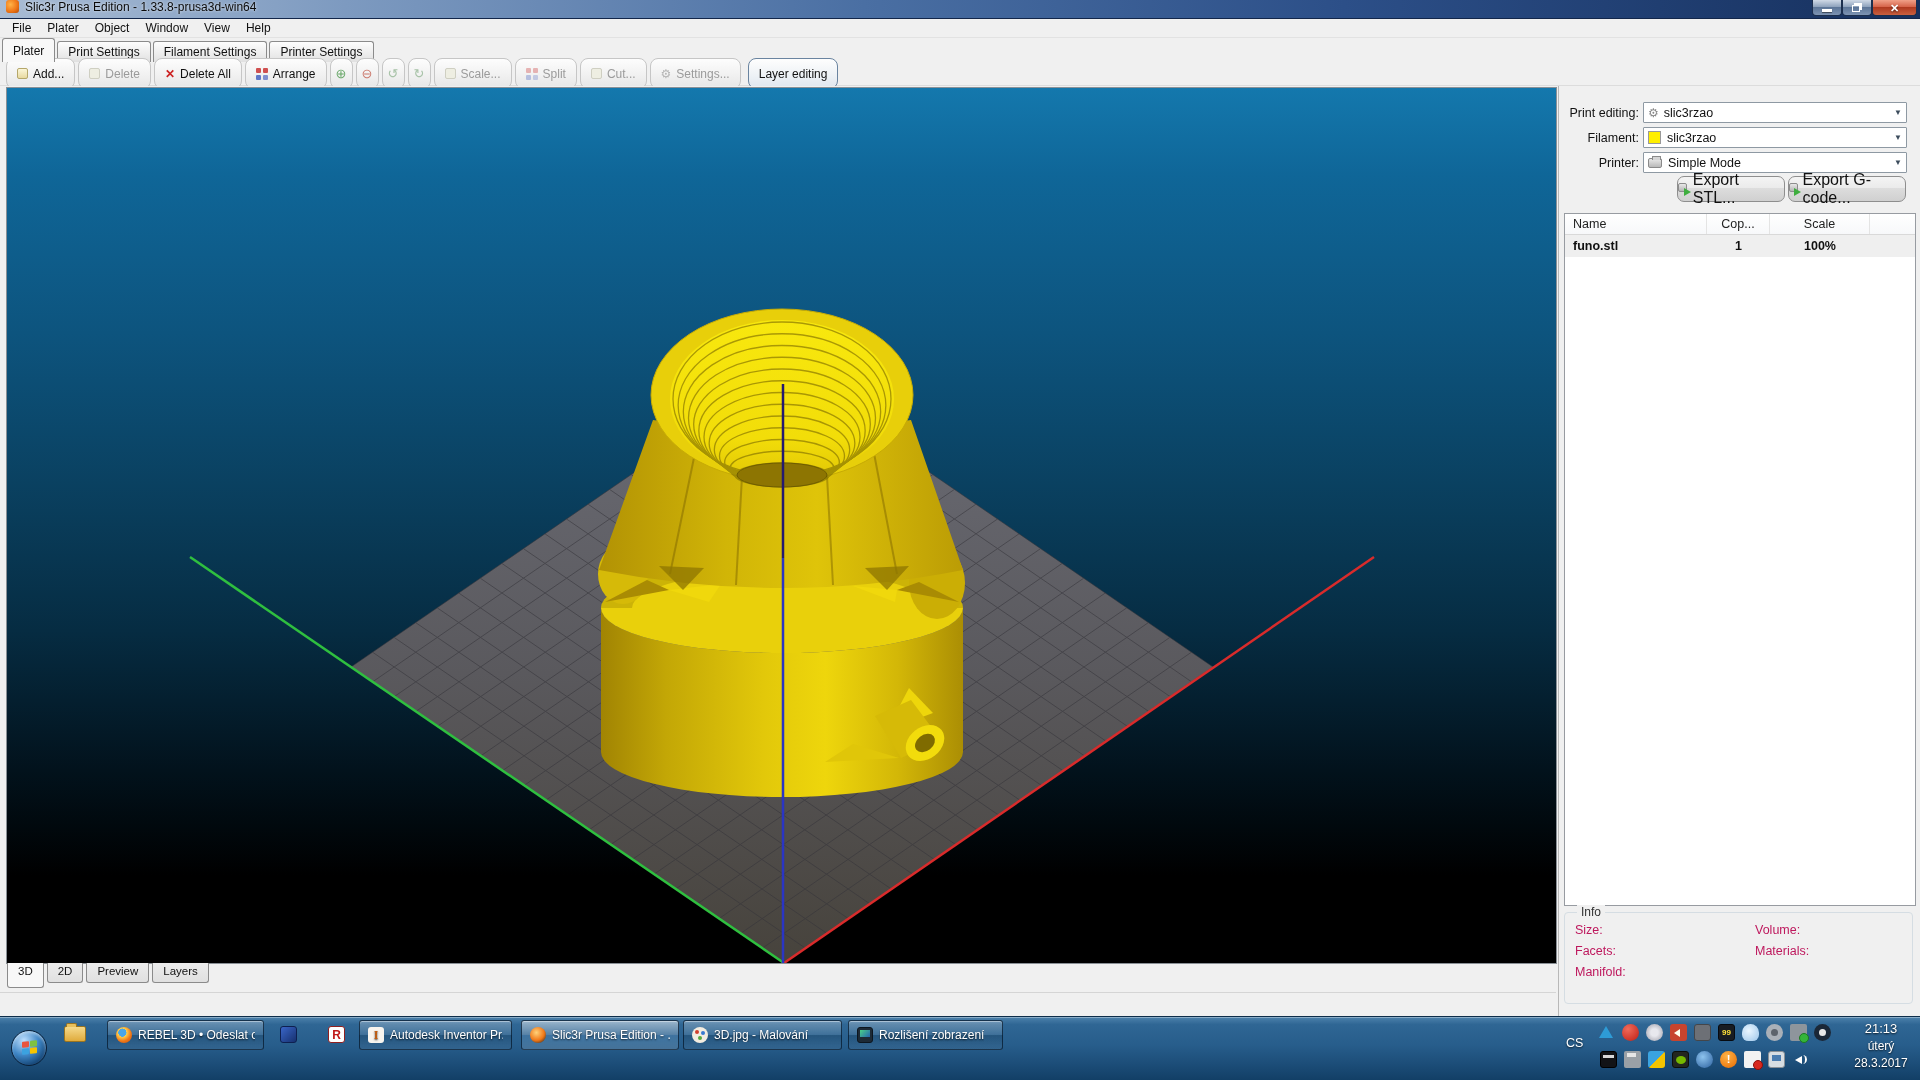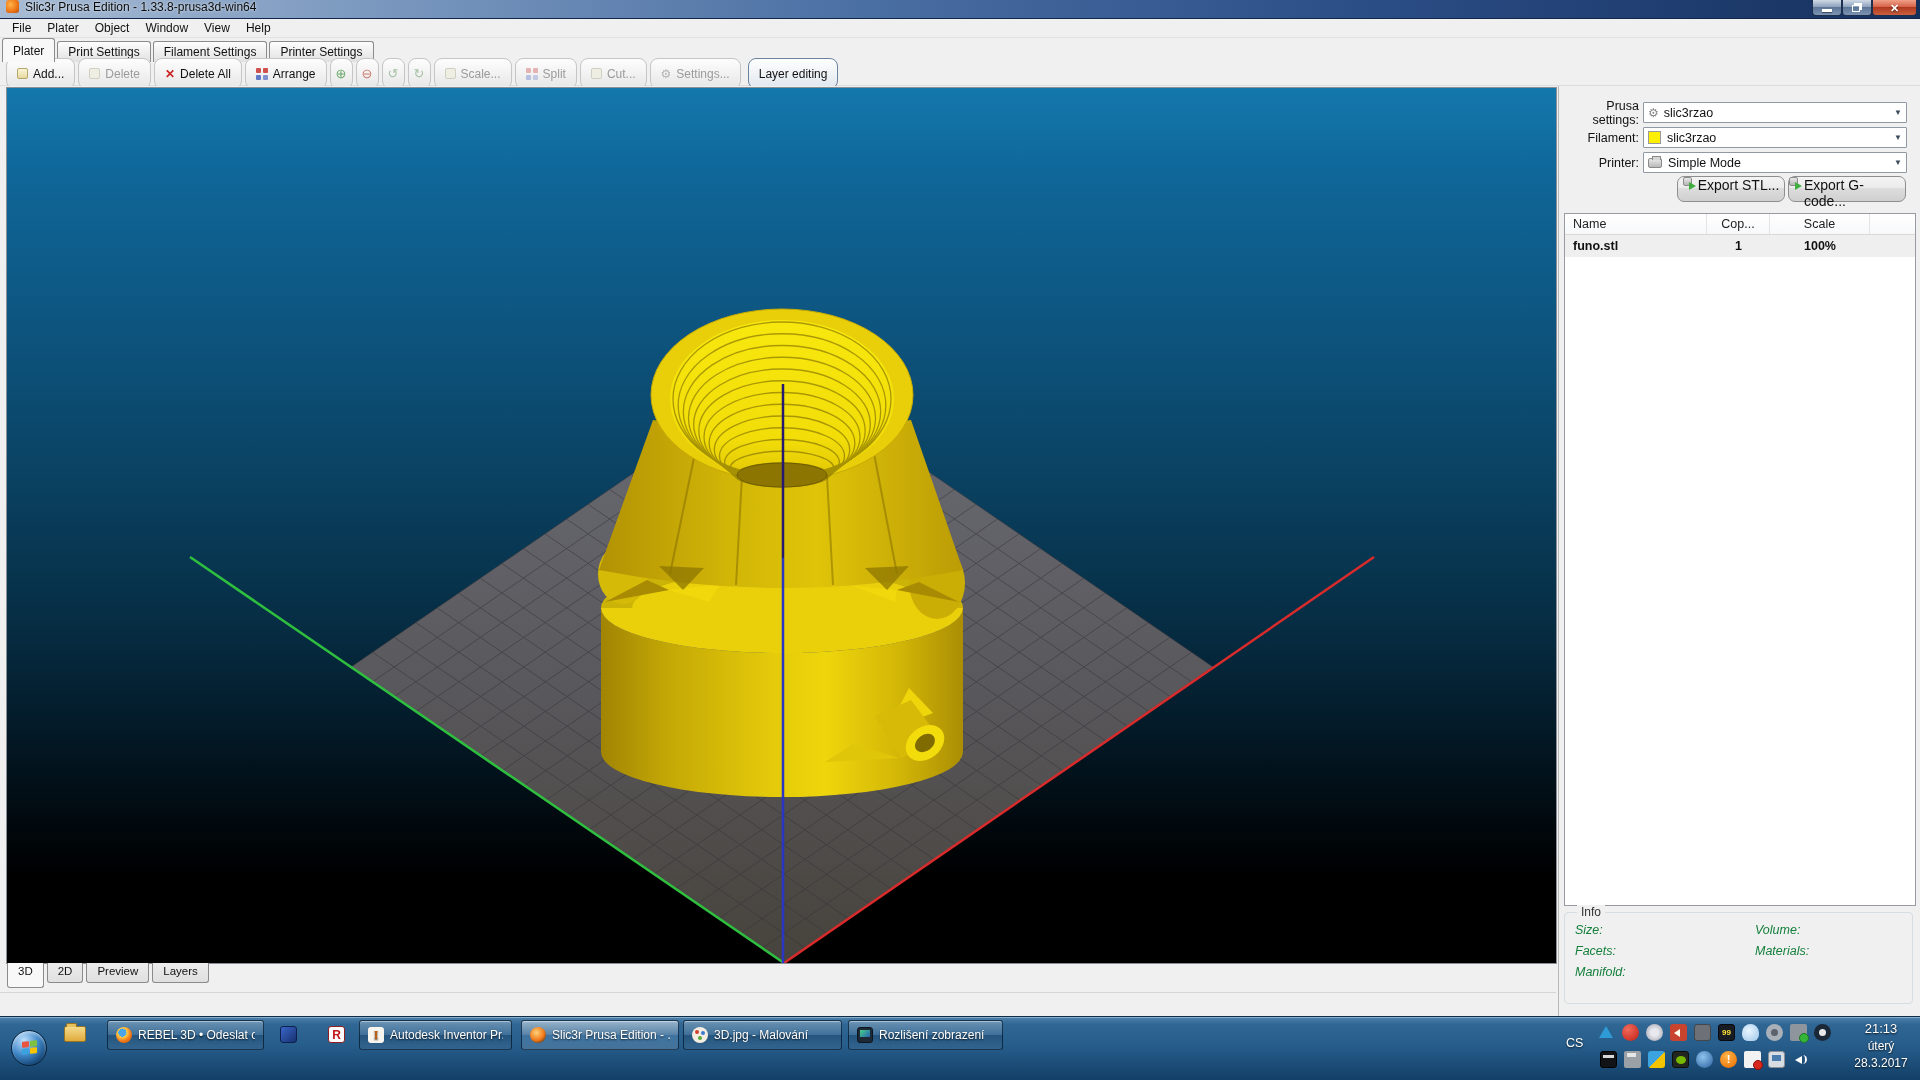--- a/index.html
+++ b/index.html
@@ -66,38 +66,38 @@
   
   .rpanel{position:absolute;left:1558px;top:0;width:362px;height:930px;background:#f0f0f0;border-left:1px solid #b8b8b8;}
   .prow{position:absolute;height:21px;display:flex;align-items:center;width:100%;}
   .plabel{position:absolute;left:0;width:80px;text-align:right;font-size:12.5px;color:#111;}
   .combo{position:absolute;left:84px;width:264px;height:21px;background:#fff;border:1px solid #8e99a3;
     display:flex;align-items:center;padding-left:4px;font-size:12.5px;color:#111;border-radius:1px;}
   .combo .arrow{margin-left:auto;width:16px;text-align:center;color:#3c4c5c;font-size:8px;}
   .swatch{width:13px;height:13px;border:1px solid #999;margin-right:6px;}
   .mini-printer{width:14px;height:10px;background:linear-gradient(#e8e8e8,#b9b9b9);border:1px solid #8a8a8a;border-radius:2px;margin-right:6px;position:relative;}
   .mini-printer::before{content:"";position:absolute;left:3px;top:-3px;width:7px;height:3px;background:#d5d5d5;border:1px solid #8a8a8a;border-bottom:none;}
-  .wbtn{position:absolute;height:26px;border:1px solid #8e8e8e;border-radius:7px;font-size:14px;color:#111;
-    background:linear-gradient(#f4f4f4,#ebebeb 45%,#dddddd 46%,#d0d0d0);display:flex;align-items:flex-start;justify-content:center;gap:3px;}
+  .wbtn{position:absolute;height:26px;border:1px solid #8e8e8e;border-radius:7px;font-size:16px;color:#111;
+    background:linear-gradient(#f4f4f4,#ebebeb 45%,#dddddd 46%,#d0d0d0);display:flex;align-items:center;justify-content:center;gap:3px;}
   .exp-ic{position:relative;width:12px;height:12px;}
   .exp-ic b{position:absolute;left:0;top:0;width:9px;height:9px;background:linear-gradient(#e8e8e8,#b5b5b5);border:1px solid #8d8d8d;border-radius:2px;}
   .exp-ic i{position:absolute;right:-1px;bottom:-1px;width:0;height:0;border-left:7px solid #3fae3f;border-top:4px solid transparent;border-bottom:4px solid transparent;}
 
   .otable{position:absolute;left:5px;top:127px;width:352px;height:693px;background:#fff;border:1px solid #979ba1;}
   .thead{display:flex;height:21px;border-bottom:1px solid #d9d9d9;background:linear-gradient(#ffffff,#f7f8fa);}
   .th{font-size:12.5px;color:#222;padding-top:3px;border-right:1px solid #e4e4e4;}
   .th.c1{width:142px;padding-left:8px;} .th.c2{width:63px;text-align:center;} .th.c3{width:100px;text-align:center;} .th.c4{flex:1;border-right:none;}
   .trow{display:flex;height:22px;background:#efefef;align-items:center;font-weight:bold;}
   .td{font-size:12.5px;color:#111;}
   .td.c1{width:142px;padding-left:8px;} .td.c2{width:63px;text-align:center;} .td.c3{width:100px;text-align:center;}
 
   .infobox{position:absolute;left:5px;top:826px;width:349px;height:92px;border:1px solid #d5dde3;border-radius:4px;}
   .infobox .legend{position:absolute;left:12px;top:-8px;background:#f0f0f0;padding:0 4px;font-size:12px;color:#333;}
   .info-grid{position:absolute;left:10px;top:10px;width:330px;display:grid;grid-template-columns:180px 1fr;row-gap:7px;}
-  .info-grid span{font-size:12.5px;color:#15803d;font-style:italic;}
+  .info-grid span{font-size:12.5px;color:#be185d;}
 
   
   .taskbar{position:absolute;left:0;top:1016px;width:1920px;height:64px;
     background:linear-gradient(#4d82ac 0%,#2f6694 12%,#275d8b 45%,#1c4d78 75%,#123f66 100%);
     border-top:1px solid #0d2d4a;box-shadow:inset 0 1px 0 rgba(255,255,255,.35);}
   .orb{position:absolute;left:11px;top:13px;width:36px;height:36px;border-radius:50%;
     background:radial-gradient(circle at 35% 28%,#bfe0ff,#3e86c6 45%,#12406f 80%,#0a2a50);
     border:1px solid #0a2038;box-shadow:inset 0 2px 3px rgba(255,255,255,.5);}
   .flag{position:absolute;left:10px;top:10px;width:15px;height:14px;display:grid;grid-template-columns:7px 7px;grid-template-rows:6px 6px;gap:1px;transform:skewY(-6deg);}
   .flag i{border-radius:1px;}
@@ -393,21 +393,21 @@
       <span class="btab active">3D</span>
       <span class="btab">2D</span>
       <span class="btab">Preview</span>
       <span class="btab">Layers</span>
     </div>
     <div class="statusbar"></div>
 
     <div class="rpanel">
 
       <div class="prow" style="top:16px;">
-        <span class="plabel">Prusa settings:</span>
+        <span class="plabel">Print editing:</span>
         <div class="combo">
           <span class="glyph-gray" style="margin-right:5px;font-size:12px;color:#888;">⚙</span>
           <span>slic3rzao</span>
           <span class="arrow">▼</span>
         </div>
       </div>
 
       <div class="prow" style="top:41px;">
         <span class="plabel">Filament:</span>
         <div class="combo">

